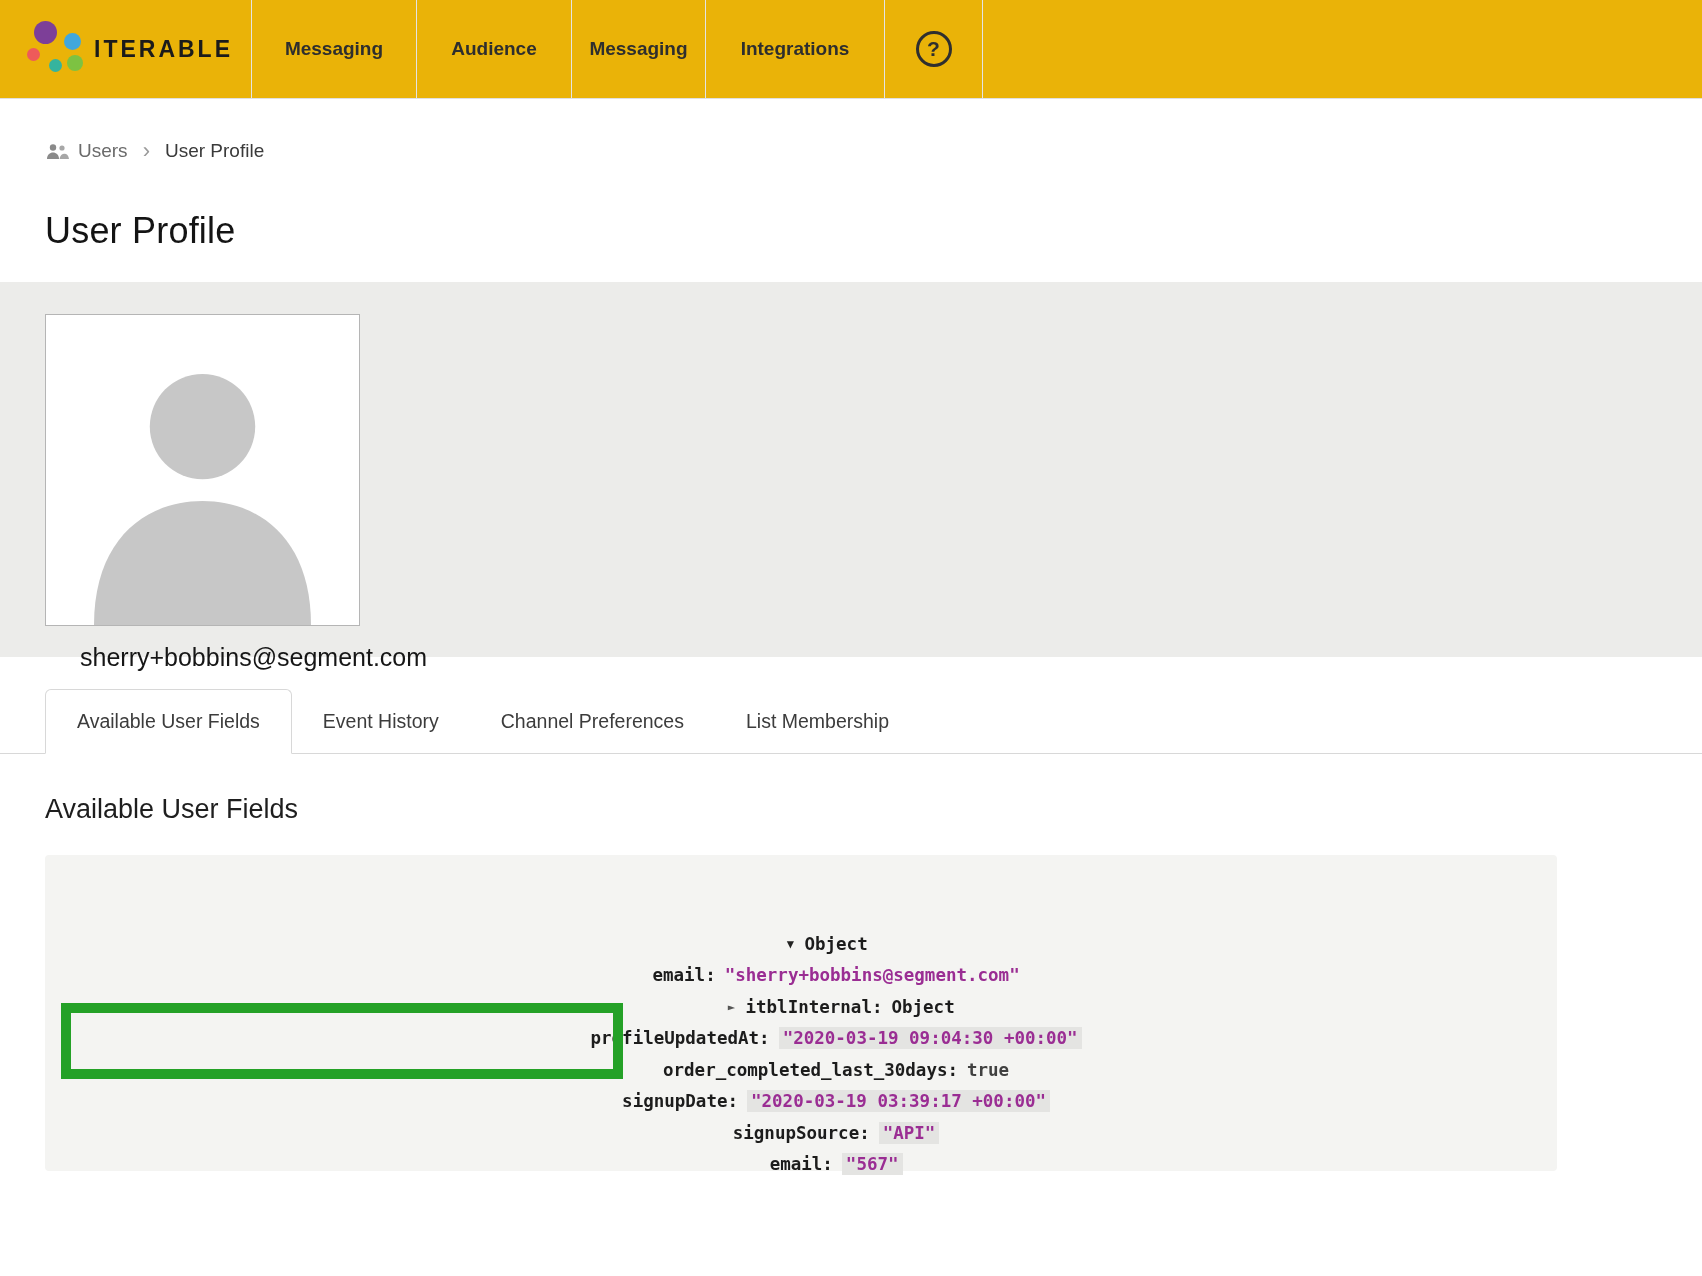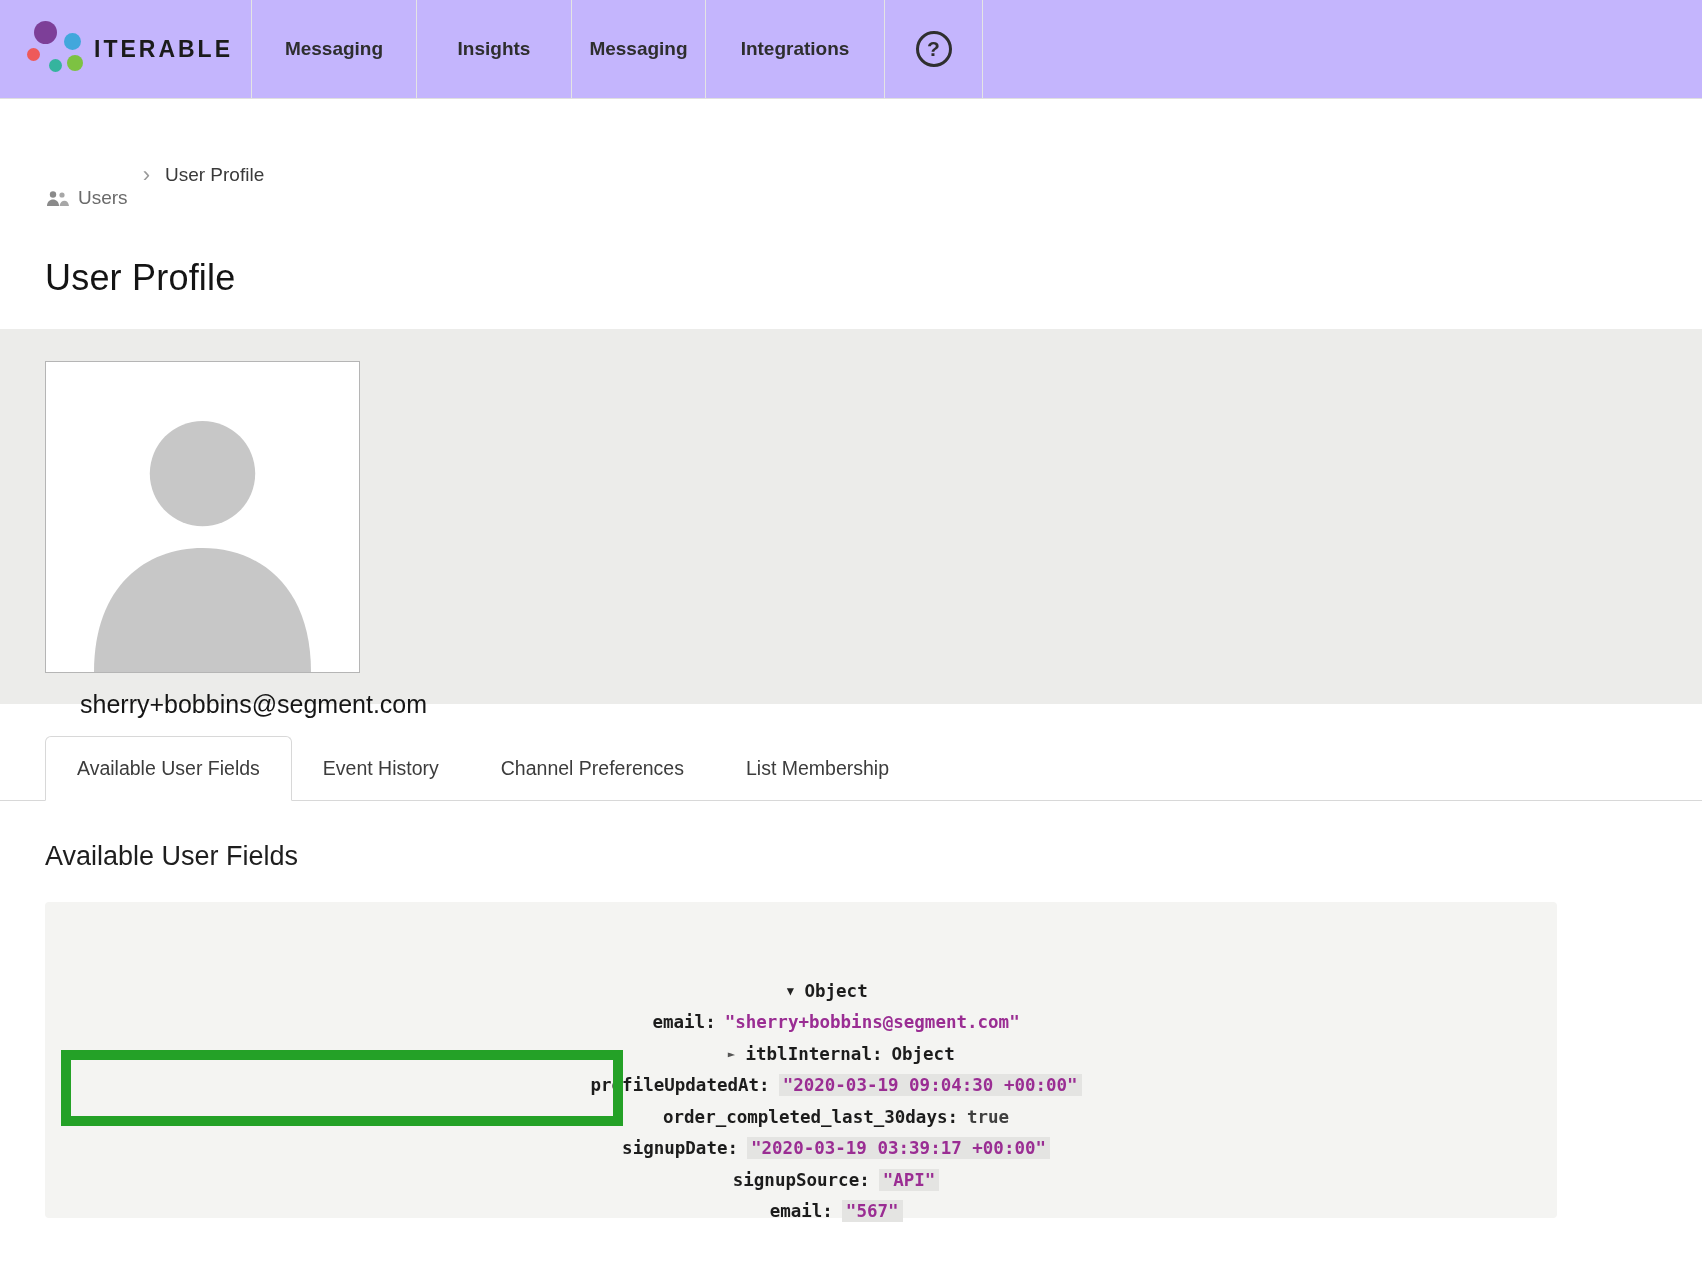--- a/index.html
+++ b/index.html
@@ -10,21 +10,21 @@
     background: #ffffff;
     font-family: "Liberation Sans", sans-serif;
     color: #222;
     overflow: hidden;
   }
 
   
   .nav {
     display: flex;
     height: 99px;
-    background: #c4b5fd;
+    background: #eab308;
     border-bottom: 1px solid #e0e0e0;
     align-items: stretch;
   }
   .nav-cell {
     display: flex;
     align-items: center;
     justify-content: center;
     border-right: 1px solid #e4e4e4;
     cursor: pointer;
   }
@@ -51,21 +51,21 @@
     width: 36px; height: 36px; border: 3px solid #2f2f2f; border-radius: 50%;
     display: flex; align-items: center; justify-content: center;
     font-size: 21px; font-weight: 700; color: #2f2f2f;
   }
 
   
   .breadcrumb {
     display: flex; align-items: center; gap: 15px;
     margin: 41px 0 0 45px; font-size: 19px;
   }
-  .crumb-users { display: flex; align-items: center; gap: 9px; color: #6b6b6b; cursor: pointer; margin-top: 47px; }
+  .crumb-users { display: flex; align-items: center; gap: 9px; color: #6b6b6b; cursor: pointer; }
   .crumb-users svg { display: block; }
   .crumb-sep { color: #9a9a9a; font-size: 22px; line-height: 1; }
   .crumb-current { color: #3a3a3a; }
 
   
   .page-title {
     margin: 48px 0 30px 45px;
     font-size: 36px; font-weight: 400; color: #141414;
     letter-spacing: 0.2px;
   }
@@ -170,21 +170,21 @@
         <i class="dot dot-pink"></i>
         <i class="dot dot-teal"></i>
         <i class="dot dot-green"></i>
     </span>
     <span class="brand-text">ITERABLE</span>
   </div>
   <div class="nav-cell w-messaging">
     <span class="nav-item-label">Messaging</span>
   </div>
   <div class="nav-cell w-audience">
-    <span class="nav-item-label">Insights</span>
+    <span class="nav-item-label">Audience</span>
   </div>
   <div class="nav-cell w-insights">
     <span class="nav-item-label">Messaging</span>
   </div>
   <div class="nav-cell w-integrations">
     <span class="nav-item-label">Integrations</span>
   </div>
   <div class="nav-cell w-help">
     <span class="help-badge">?</span>
   </div>

